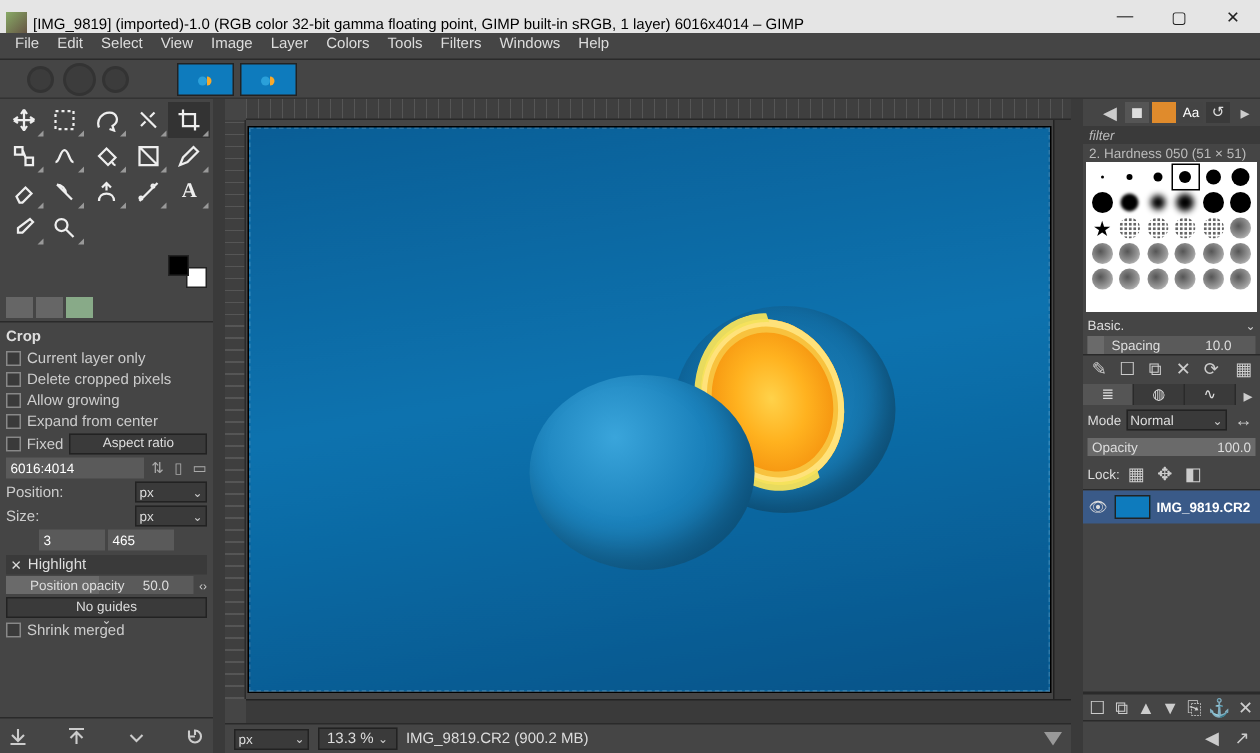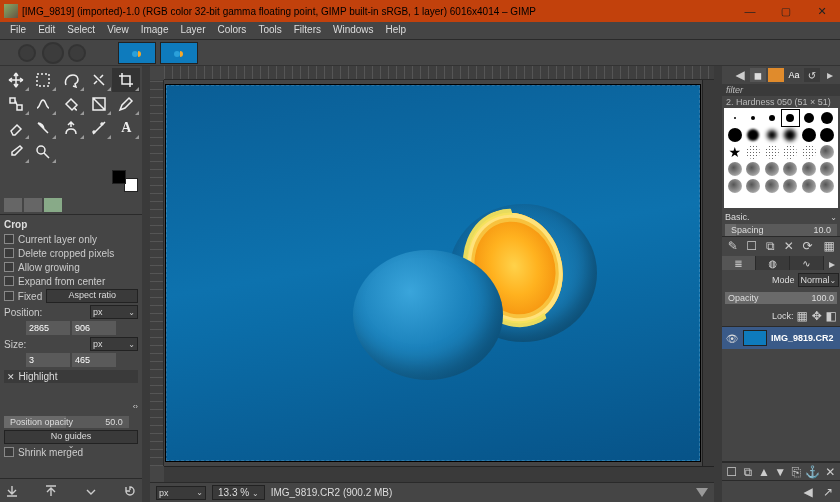--- a/index.html
+++ b/index.html
@@ -1,19 +1,19 @@
 <!DOCTYPE html>
 <html><head>
 <meta charset="utf-8">
 <style>
 * { margin: 0; padding: 0; box-sizing: border-box; user-select: none; }
 body { width: 840px; height: 502px; background: #454545; font-family: "Segoe UI", Tahoma, sans-serif; font-size: 10px; color: #ddd; overflow: hidden; position: relative; }
 
 
-.titlebar { height: 22px; background: #c2410c; color: #000; display: flex; align-items: center; padding-left: 4px; font-size: 10px; }
+.titlebar { height: 22px; background: #e5e5e5; color: #000; display: flex; align-items: flex-end; padding-left: 4px; font-size: 10px; }
 .titlebar .app-icon { width: 14px; height: 14px; background: linear-gradient(135deg,#8a6,#654); margin-right: 4px; }
 .titlebar .caption { flex: 1; white-space: nowrap; overflow: hidden; }
 .win-btn { width: 36px; height: 22px; display: flex; align-items: center; justify-content: center; font-size: 11px; color:#222; }
 
 
 .menubar { height: 18px; background: #454545; display: flex; padding-left: 4px; gap: 0; border-bottom: 1px solid #2a2a2a; }
 .menubar .menu { padding: 2px 6px; font-size: 10px; color: #ddd; }
 
 
 .midstrip { height: 26px; background: #454545; border-bottom: 1px solid #333; position: relative; display:flex; align-items:center; }
@@ -50,21 +50,21 @@
 .opt-row { display:flex; align-items:center; gap:4px; padding:1px 0; min-height:14px;justify-content:center; }
 .chk { width:10px; height:10px; border:1px solid #888; background:#3a3a3a; flex:none; }
 .opt-row label { flex:1; color:#ccc; }
 .sel { flex:none; width:48px; height:14px; background:#3a3a3a; border:1px solid #222; display:flex; align-items:center; justify-content:space-between; padding:0 2px; font-size:9px; }
 .sel.wide { width: 92px; flex-direction: column; }
 .carrot { font-size:8px; color:#ccc; }
 .num-field { background:#5a5a5a; height:14px; display:flex; align-items:center; padding:0 3px; font-size:9px; color:#fff; flex:none; }
 .num-pair { display:flex; gap:2px; }
 .num-field.w { width: 44px; }
 .link-ic { width:10px; height:14px; display:flex; align-items:center; justify-content:center; color:#aaa; font-size:10px; }
-.slider-bar { flex:1; height:12px; background:#5a5a5a; position:relative; display:flex; align-items:center; padding:0 6px; font-size:9px; justify-content:space-between;margin-top:32px; }
+.slider-bar { flex:1; height:12px; background:#5a5a5a; position:relative; display:flex; align-items:center; padding:0 16px; font-size:9px; justify-content:space-between; }
 .slider-bar .fill { position:absolute; left:0; top:0; bottom:0; background:#6a6a6a; }
 .sec-head { display:flex; align-items:center; gap:4px; background:#3a3a3a; padding:1px 3px; margin-top:2px; }
 .sec-head .x { font-size:9px; }
 
 .auto-btn { height:16px; background:#4c4c4c; border:1px solid #2a2a2a; display:flex; align-items:center; justify-content:center; margin:4px 8px 2px 8px; font-size:10px; }
 
 .left-bottom { margin-top:auto; border-top:1px solid #2a2a2a; height:24px; display:flex; align-items:center; justify-content:space-between; padding:0 4px; }
 .icn { width:16px; height:16px; display:flex; align-items:center; justify-content:center; color:#ccc; font-size:12px; }
 .icn svg { width:14px; height:14px; stroke:#ccc; fill:none; stroke-width:1.4; }
 
@@ -102,21 +102,21 @@
 .brush-grid { background:#fff; margin:0 2px; height:100px; display:grid; grid-template-columns:repeat(6,1fr); grid-auto-rows:16px; gap:1px; padding:2px; overflow:hidden; }
 .bcell { display:flex; align-items:center; justify-content:center; }
 .bb { background:#000; border-radius:50%; }
 .right .row-thin { height:14px; display:flex; align-items:flex-end; padding:0 3px; font-size:9px; gap:2px; }
 .right .iconrow { display:flex; gap:3px; padding:2px 3px; height:18px; align-items:center; border-top:1px solid #2a2a2a; }
 
 .layer-tabs { display:flex; height:14px; margin-top:2px; }
 .layer-tabs .lt { flex:1; display:flex; align-items:center; justify-content:center; background:#3a3a3a; border-right:1px solid #2a2a2a; }
 .layer-tabs .lt.active { background:#555; }
 
-.mode-row { display:flex; align-items:center; gap:3px; padding:2px 3px; font-size:9px;margin-left:47px; }
+.mode-row { display:flex; align-items:center; gap:3px; padding:2px 3px; font-size:9px; }
 .mode-row .sel { width:56px; }
 .opac-row { padding:2px 3px; }
 .opac-bar { height:12px; background:#6a6a6a; display:flex; align-items:center; justify-content:space-between; padding:0 3px; font-size:9px; position:relative; }
 
 .layer-list { flex:1; background:#454545; border-top:1px solid #2a2a2a; border-bottom:1px solid #2a2a2a; }
 .layer-item { height:22px; display:flex; align-items:center; gap:4px; padding:0 3px; background:#3a5a88; }
 .eye { width:14px; text-align:center; }
 .layer-thumb { width:24px; height:16px; background:#0e7bbd; border:1px solid #222; }
 .layer-name { font-size:9px; font-weight:bold; color:#fff; }
 
@@ -306,31 +306,33 @@
         </div>
 
       <div class="opt-row">
         <div class="chk"></div>
         <label>Fixed</label>
         <div class="sel wide">
             <span>Aspect ratio</span>
             <span class="carrot">⌄</span>
           </div>
       </div>
+      <div class="opt-row">
+        <div class="num-field" style="flex:1">6016:4014</div>
+        <div class="link-ic">⇅</div>
+        <div class="link-ic">▯</div>
+        <div class="link-ic">▭</div>
+      </div>
 
       <div class="opt-row">
           <label>Position:</label>
         <div class="sel">
             <span>px</span>
             <span class="carrot">⌄</span>
           </div>
-      </div>
-      <div class="opt-row num-pair">
-        <div class="num-field w">2865</div>
-        <div class="num-field w">906</div>
       </div>
 
       <div class="opt-row">
           <label>Size:</label>
         <div class="sel">
             <span>px</span>
             <span class="carrot">⌄</span>
           </div>
       </div>
       <div class="opt-row num-pair">

